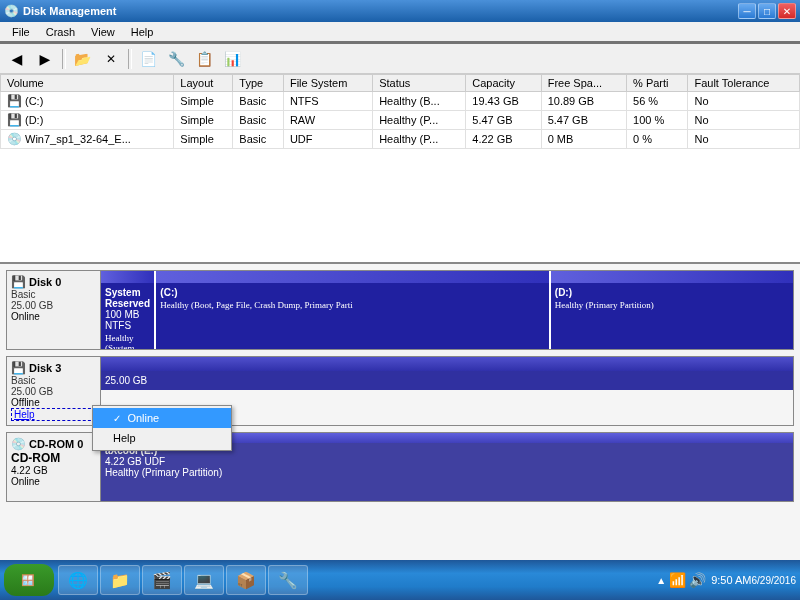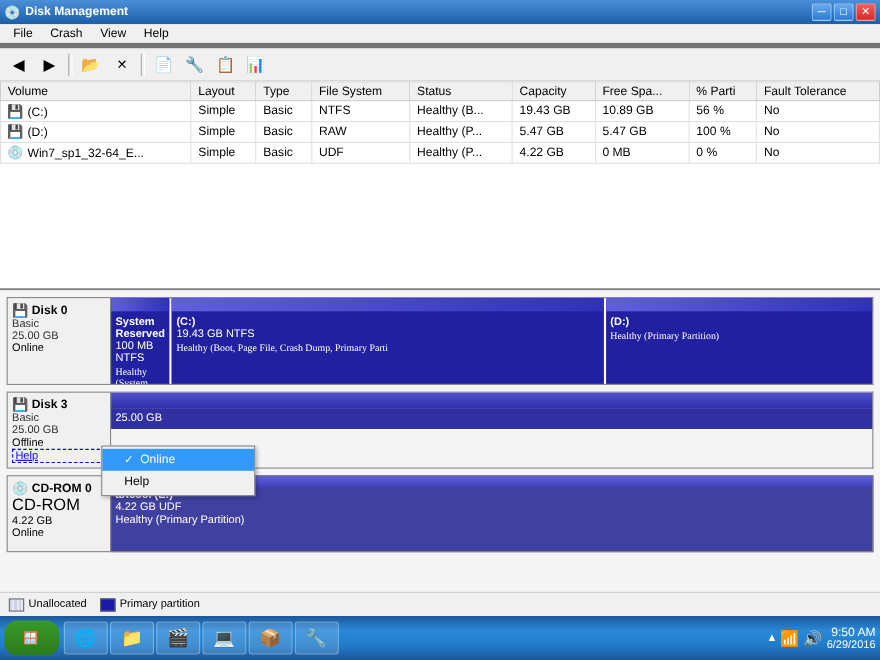--- a/index.html
+++ b/index.html
@@ -25,21 +25,21 @@
       cursor: pointer; border-radius: 2px;
     }
     .title-btn.close { background: linear-gradient(to bottom, #f06060, #d42a2a); }
 
     
     .menu-bar {
       background: #f0f0f0;
       height: 22px;
       display: flex;
       align-items: center;
-      border-bottom: 5px solid #737373;
+      border-bottom: 3px solid #737373;
       padding: 0 4px;
     }
     .menu-item {
       padding: 2px 8px;
       cursor: pointer;
       height: 100%;
       display: flex;
       align-items: center;
     }
 
@@ -401,21 +401,20 @@
             <div class="partition-name">System Reserved</div>
             <div class="partition-size">100 MB NTFS</div>
             <div class="partition-status">Healthy (System, Activ</div>
           </div>
         </div>
 
         <div class="partition partition-blue" style="width:57%; position:relative;">
           <div class="partition-top-bar"></div>
           <div class="partition-content">
             <div class="partition-name">(C:)</div>
-            <div class="partition-size">19.43 GB NTFS</div>
             <div class="partition-status">Healthy (Boot, Page File, Crash Dump, Primary Parti</div>
           </div>
         </div>
 
         <div class="partition partition-blue" style="width:35%; position:relative;">
           <div class="partition-top-bar"></div>
           <div class="partition-content">
             <div class="partition-name">(D:)</div>
             <div class="partition-status">Healthy (Primary Partition)</div>
           </div>
@@ -441,44 +440,34 @@
         </div>
       </div>
     </div>
 
     <div class="cdrom-row">
       <div class="cdrom-label">
         <div class="disk-name" style="font-size:11px; font-weight:bold; display:flex; align-items:center; gap:3px;">
           <span style="font-size:12px;">💿</span>
           <span>CD-ROM 0</span>
         </div>
-        <div style="font-size:15px;">CD-ROM</div>
+        <div style="font-size:12px;font-weight:bold;">CD-ROM</div>
         <div style="font-size:10px;">4.22 GB</div>
         <div style="font-size:10px;">Online</div>
       </div>
       <div class="cdrom-partition">
         <div style="height:10px; background:linear-gradient(to bottom, #6060dd, #4040bb); margin:-4px -4px 2px -4px;"></div>
         <div style="font-weight:bold;">aXcool (E:)</div>
         <div>4.22 GB UDF</div>
         <div>Healthy (Primary Partition)</div>
       </div>
     </div>
 
   </div>
 
-  <div class="legend">
-    <div class="legend-item">
-      <div class="legend-box legend-unalloc"></div>
-      <span>Unallocated</span>
-    </div>
-    <div class="legend-item">
-      <div class="legend-box legend-primary"></div>
-      <span>Primary partition</span>
-    </div>
-  </div>
 
 </div>
 
 <div class="context-menu">
   <div class="ctx-item active">
     <span style="font-size:10px;">✓</span>
     <span>Online</span>
   </div>
   <div class="ctx-item">
     <span>Help</span>
@@ -508,18 +497,18 @@
     <div class="taskbar-app">
       <div class="taskbar-app-icon">🔧</div>
     </div>
   </div>
   <div class="taskbar-right">
     <div class="tray-icons">
       <span style="font-size:10px;">▲</span>
       <span>📶</span>
       <span>🔊</span>
     </div>
-    <div style="display:flex;flex-direction:column;align-items:flex-end;color:white;">
+    <div style="display:flex;flex-direction:row;align-items:flex-end;color:white;">
       <div class="taskbar-time">9:50 AM</div>
       <div class="taskbar-date">6/29/2016</div>
     </div>
   </div>
 </div>
 
 </body></html>

